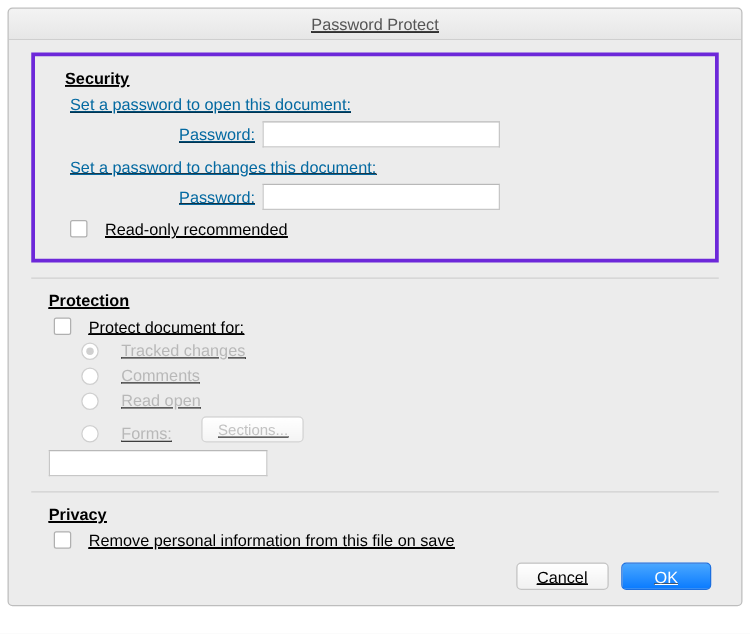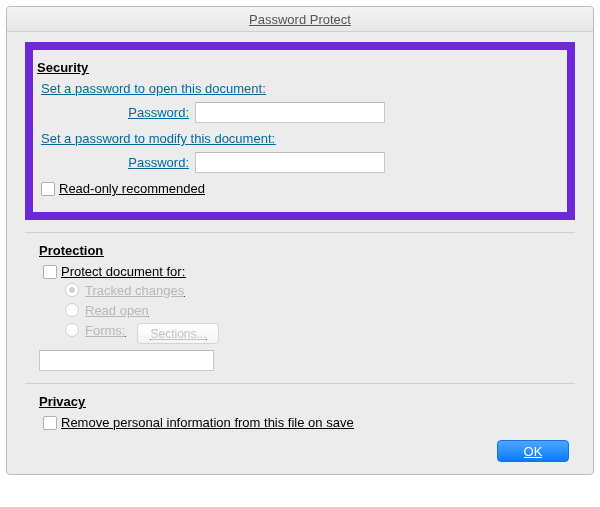--- a/index.html
+++ b/index.html
@@ -27,22 +27,22 @@
       color: #555;
       padding: 5px 0 4px 0;
       border-bottom: 1px solid #cfcfcf;
       background: linear-gradient(#f3f3f3, #e7e7e7);
       border-radius: 4px 4px 0 0;
     }
     .content {
       padding: 12px 18px 0 18px;
     }
     .highlight {
-      border: 8px solid #6d28d9;
-      padding: 10px 14px 12px 4px;
+      border: 3px solid #6d28d9;
+      padding: 10px 14px 12px 24px;
       margin-top: -2px;
     }
     .section-title {
       font-weight: bold;
       font-size: 13px;
       color: #000;
       margin-bottom: 6px;
     }
     .instr {
       color: #0369a1;
@@ -65,44 +65,44 @@
       height: 21px;
       border: 1px solid #c7c7c7;
       border-top-color: #b8b8b8;
       background: #fff;
       padding: 0 4px;
       font-size: 13px;
     }
     .pw-input { width: 190px; }
     .check-row {
       display: flex;
-      align-items: flex-end;
-      gap: 4px;
+      align-items: flex-start;
+      gap: 14px;
       margin-left: 4px;
       margin-bottom: 4px;
     }
     .checkbox {
       width: 14px; height: 14px;
       border: 1px solid #b0b0b0;
       border-radius: 2px;
       background: #fff;
       display: inline-block;
     }
     .check-label { color: #000; }
     .hr {
       border: none;
       border-top: 1px solid #cfcfcf;
       margin: 12px 0 10px 0;
     }
     .section-inner { padding: 0 14px; }
     .radio-group { margin-left: 26px; }
     .radio-row {
       display: flex;
-      align-items: flex-start;
-      gap: 6px;
+      align-items: flex-end;
+      gap: 18px;
       margin-bottom: 5px;
     }
     .radio {
       width: 14px; height: 14px;
       border: 1px solid #cfcfcf;
       border-radius: 50%;
       background: #fff;
       display: inline-flex;
       align-items: center;
       justify-content: center;
@@ -158,21 +158,21 @@
 
       <div class="highlight">
         <div class="section-title">Security</div>
 
         <div class="instr">Set a password to open this document:</div>
         <div class="pw-row">
           <div class="pw-label">Password:</div>
           <input type="password" class="pw-input" value="" style="">
         </div>
 
-        <div class="instr">Set a password to modify this document:</div>
+        <div class="instr">Set a password to changes this document:</div>
         <div class="pw-row">
           <div class="pw-label">Password:</div>
           <input type="password" class="pw-input" value="" style="">
         </div>
 
         <div class="check-row">
           <span class="checkbox"></span>
           <span class="check-label">Read-only recommended</span>
         </div>
       </div>
@@ -184,20 +184,24 @@
 
         <div class="check-row">
           <span class="checkbox"></span>
           <span class="check-label">Protect document for:</span>
         </div>
 
         <div class="radio-group">
           <div class="radio-row">
             <span class="radio selected"></span>
             <span class="radio-label">Tracked changes</span>
+          </div>
+          <div class="radio-row">
+            <span class="radio"></span>
+            <span class="radio-label">Comments</span>
           </div>
           <div class="radio-row">
             <span class="radio"></span>
             <span class="radio-label">Read open</span>
           </div>
           <div class="radio-row">
             <span class="radio"></span>
             <span class="radio-label">Forms:</span>
             <button class="sections-btn">Sections...</button>
           </div>
@@ -213,16 +217,17 @@
       <div class="section-inner">
         <div class="section-title">Privacy</div>
         <div class="check-row">
           <span class="checkbox"></span>
           <span class="check-label">Remove personal information from this file on save</span>
         </div>
       </div>
     </div>
 
     <div class="footer">
+      <button class="btn">Cancel</button>
       <button class="btn primary">OK</button>
     </div>
   </div>
 </div>
 
 </body></html>

